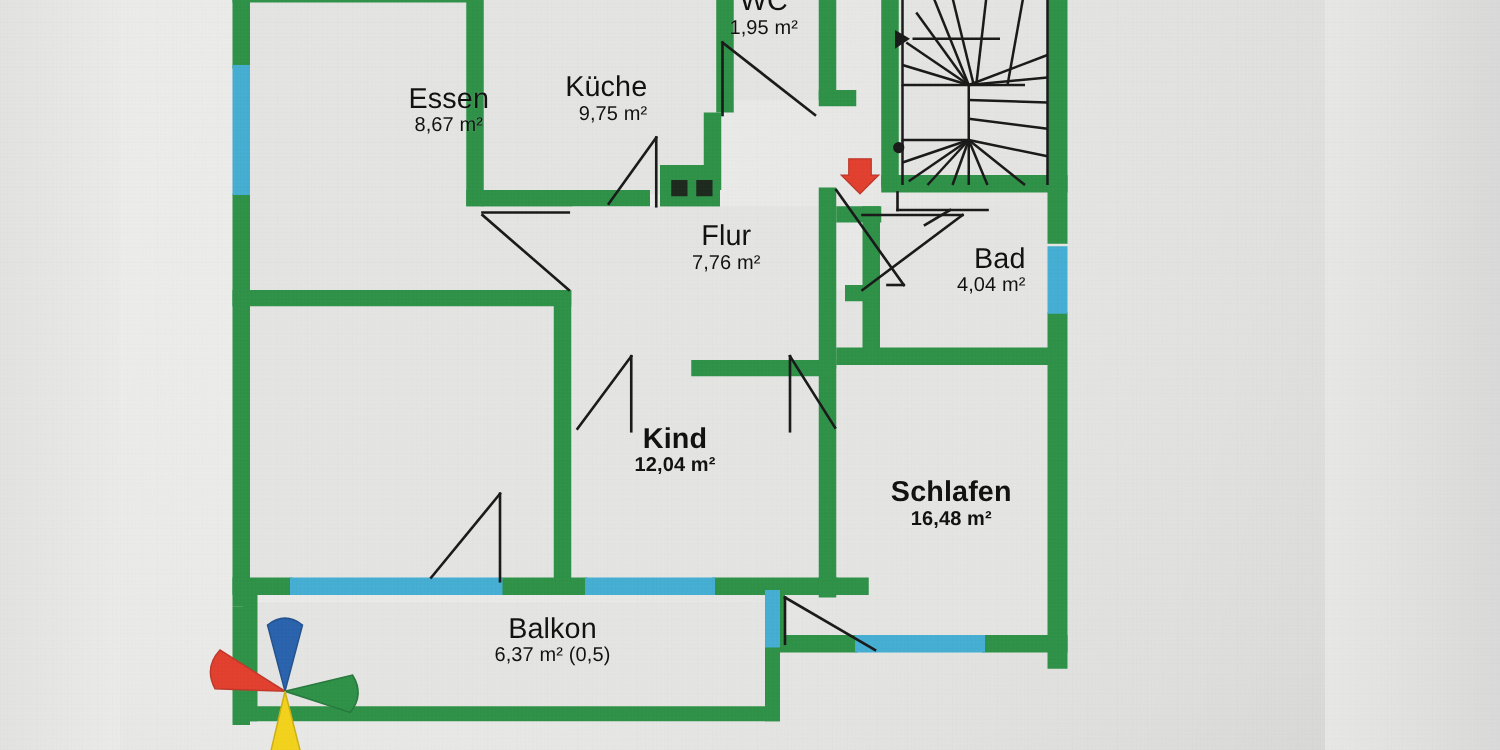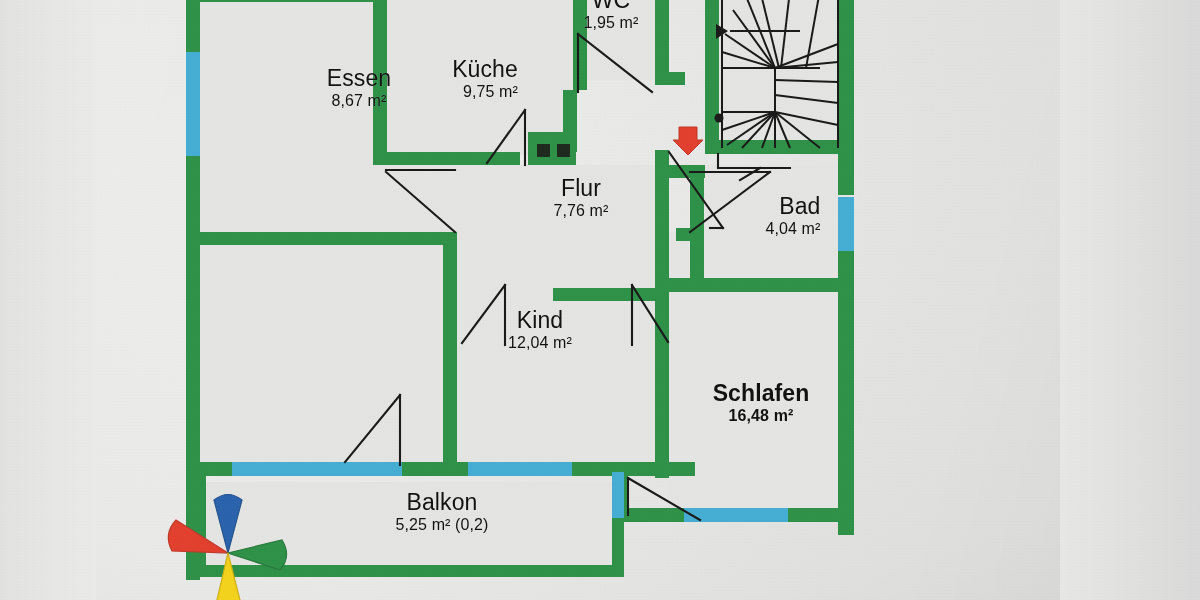--- a/index.html
+++ b/index.html
@@ -281,29 +281,29 @@
     <span class="rname">Flur</span>
     <span class="rarea">7,76 m²</span>
   </div>
 
   <div class="room-label" style="left:793px; top:194px;text-align:right;">
     <span class="rname">Bad</span>
     <span class="rarea">4,04 m²</span>
   </div>
 
 
-  <div class="room-label" style="left:540px; top:308px;">
+  <div class="room-label" style="left:540px; top:338px;font-weight:bold;">
     <span class="rname">Kind</span>
     <span class="rarea">12,04 m²</span>
   </div>
 
   <div class="room-label" style="left:761px; top:381px;font-weight:bold;">
     <span class="rname">Schlafen</span>
     <span class="rarea">16,48 m²</span>
   </div>
 
   <div class="room-label" style="left:442px; top:490px;">
     <span class="rname">Balkon</span>
-    <span class="rarea">5,25 m² (0,2)</span>
+    <span class="rarea">6,37 m² (0,5)</span>
   </div>
 
   <div id="grain"></div>
 </div>
 
 </body></html>

